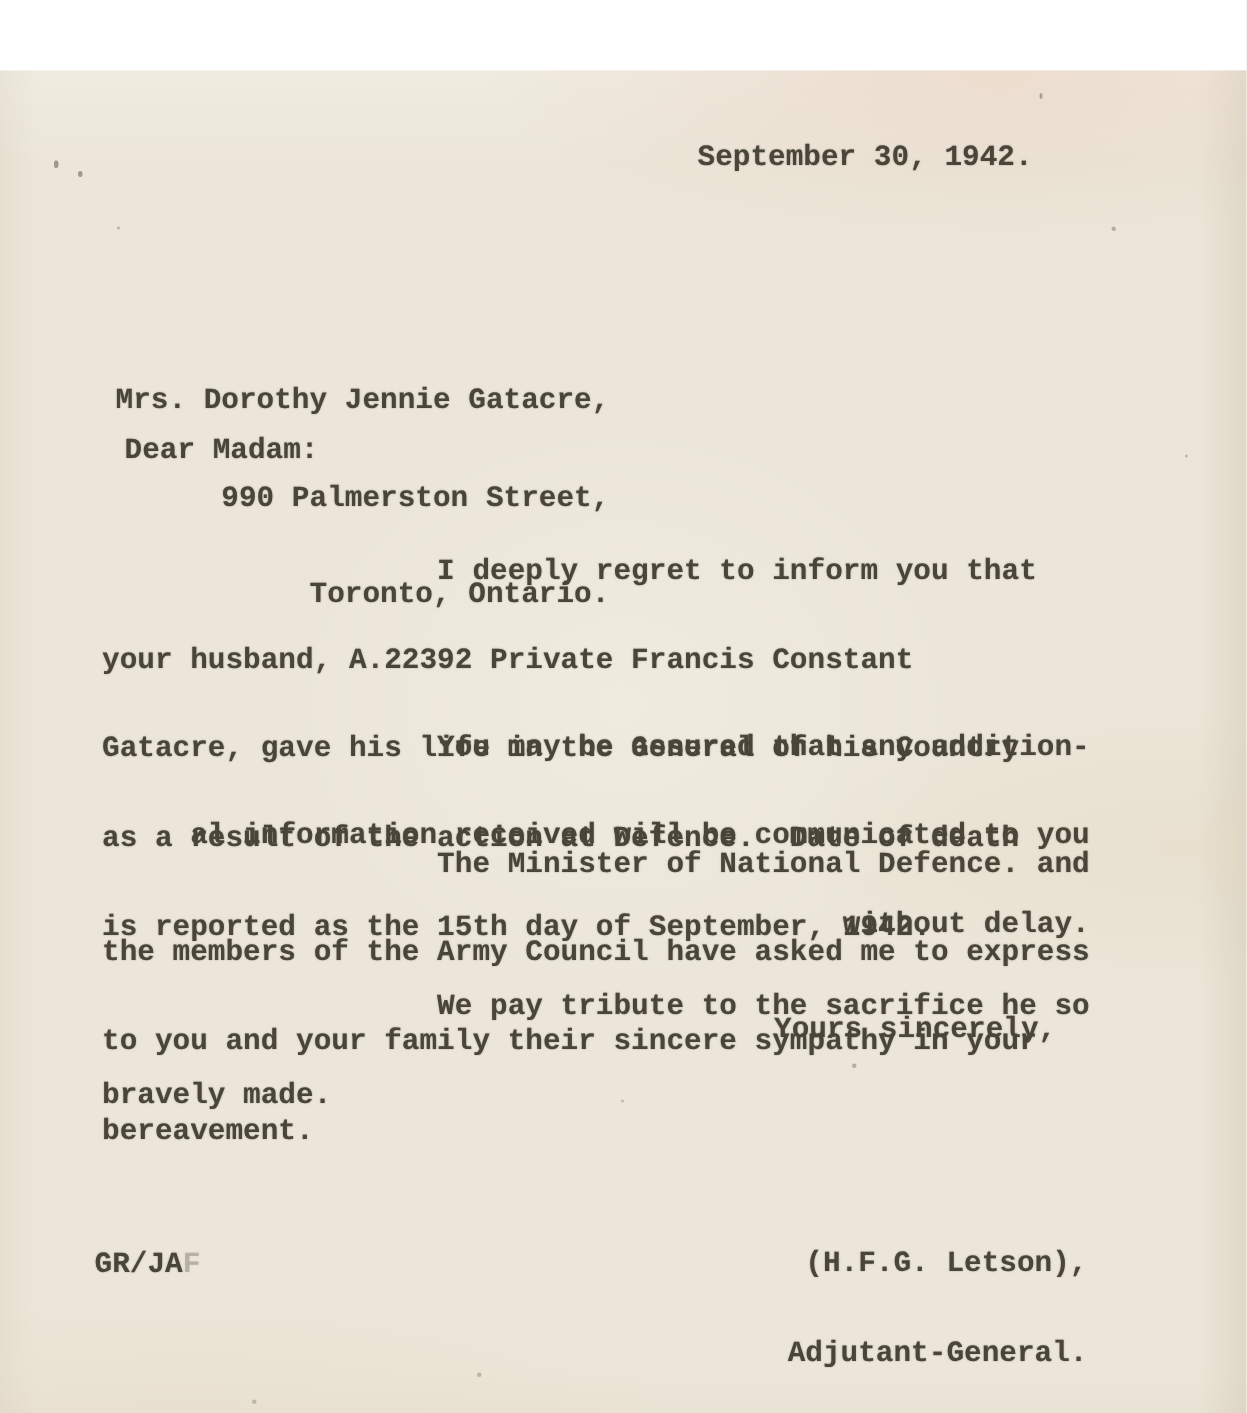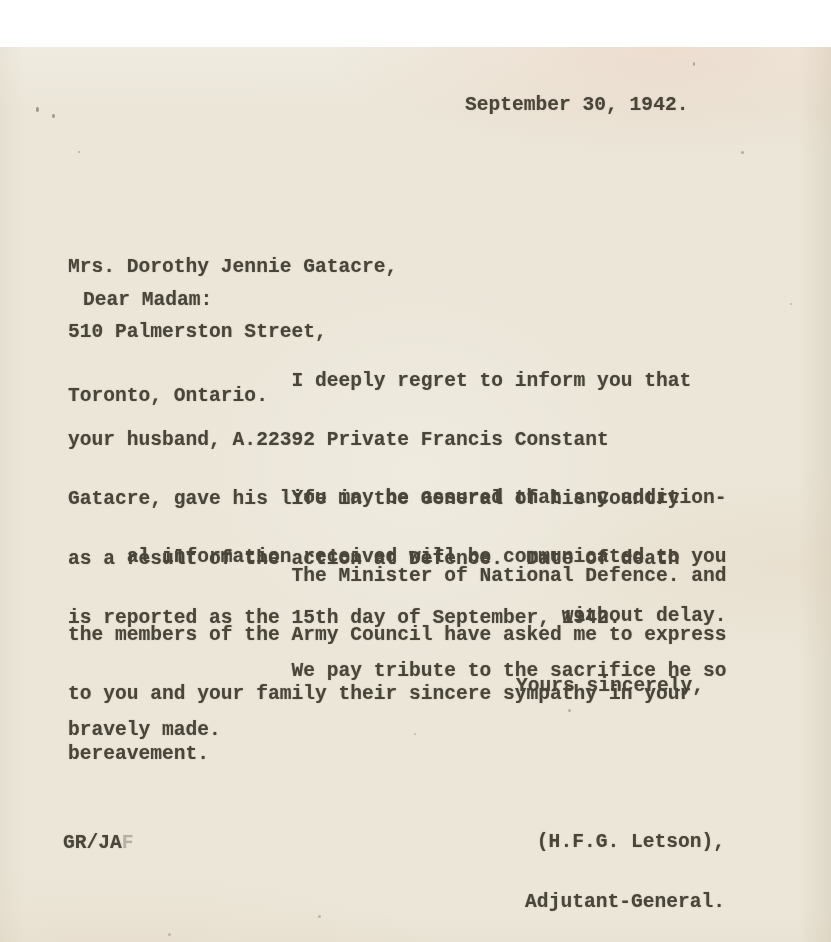--- a/index.html
+++ b/index.html
@@ -43,23 +43,23 @@
     pointer-events: none;
   }
 </style>
 </head>
 <body>
 
 <div class="page">
 
   <div class="block" style="left:465px; top:49px;">September 30, 1942.</div>
 
-  <div class="block addr" style="left:68px; top:167px;">
+  <div class="block addr" style="left:77px; top:167px;text-align:right;">
     <div>Mrs. Dorothy Jennie Gatacre,</div>
-    <div>510 Palmerston Street,</div>
+    <div>990 Palmerston Street,</div>
     <div>Toronto, Ontario.</div>
   </div>
 
   <div class="block" style="left:83px; top:244px;">Dear Madam:</div>
 
   <div class="block" style="left:68px; top:285px;">
     <div>                   I deeply regret to inform you that</div>
     <div>your husband, A.22392 Private Francis Constant</div>
     <div>Gatacre, gave his life in the General of his Country</div>
     <div>as a result of the action at Defence.  Date of death</div>

